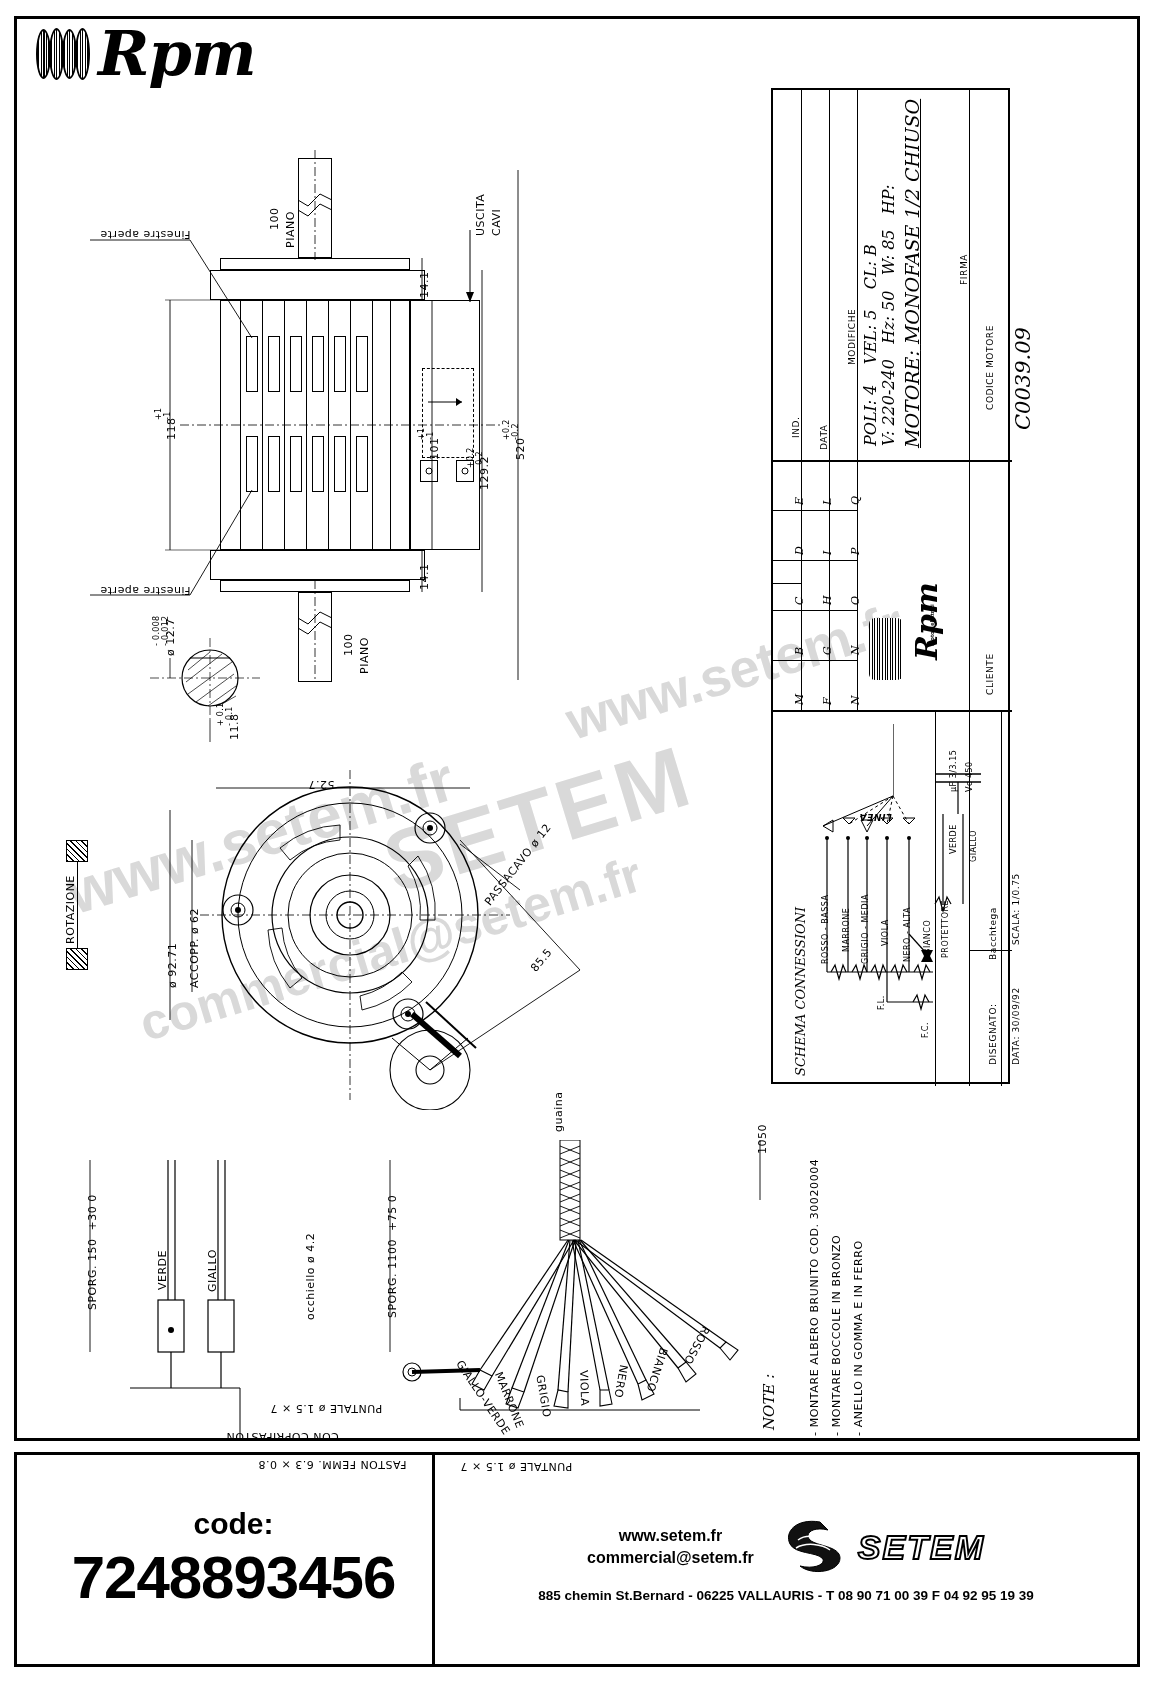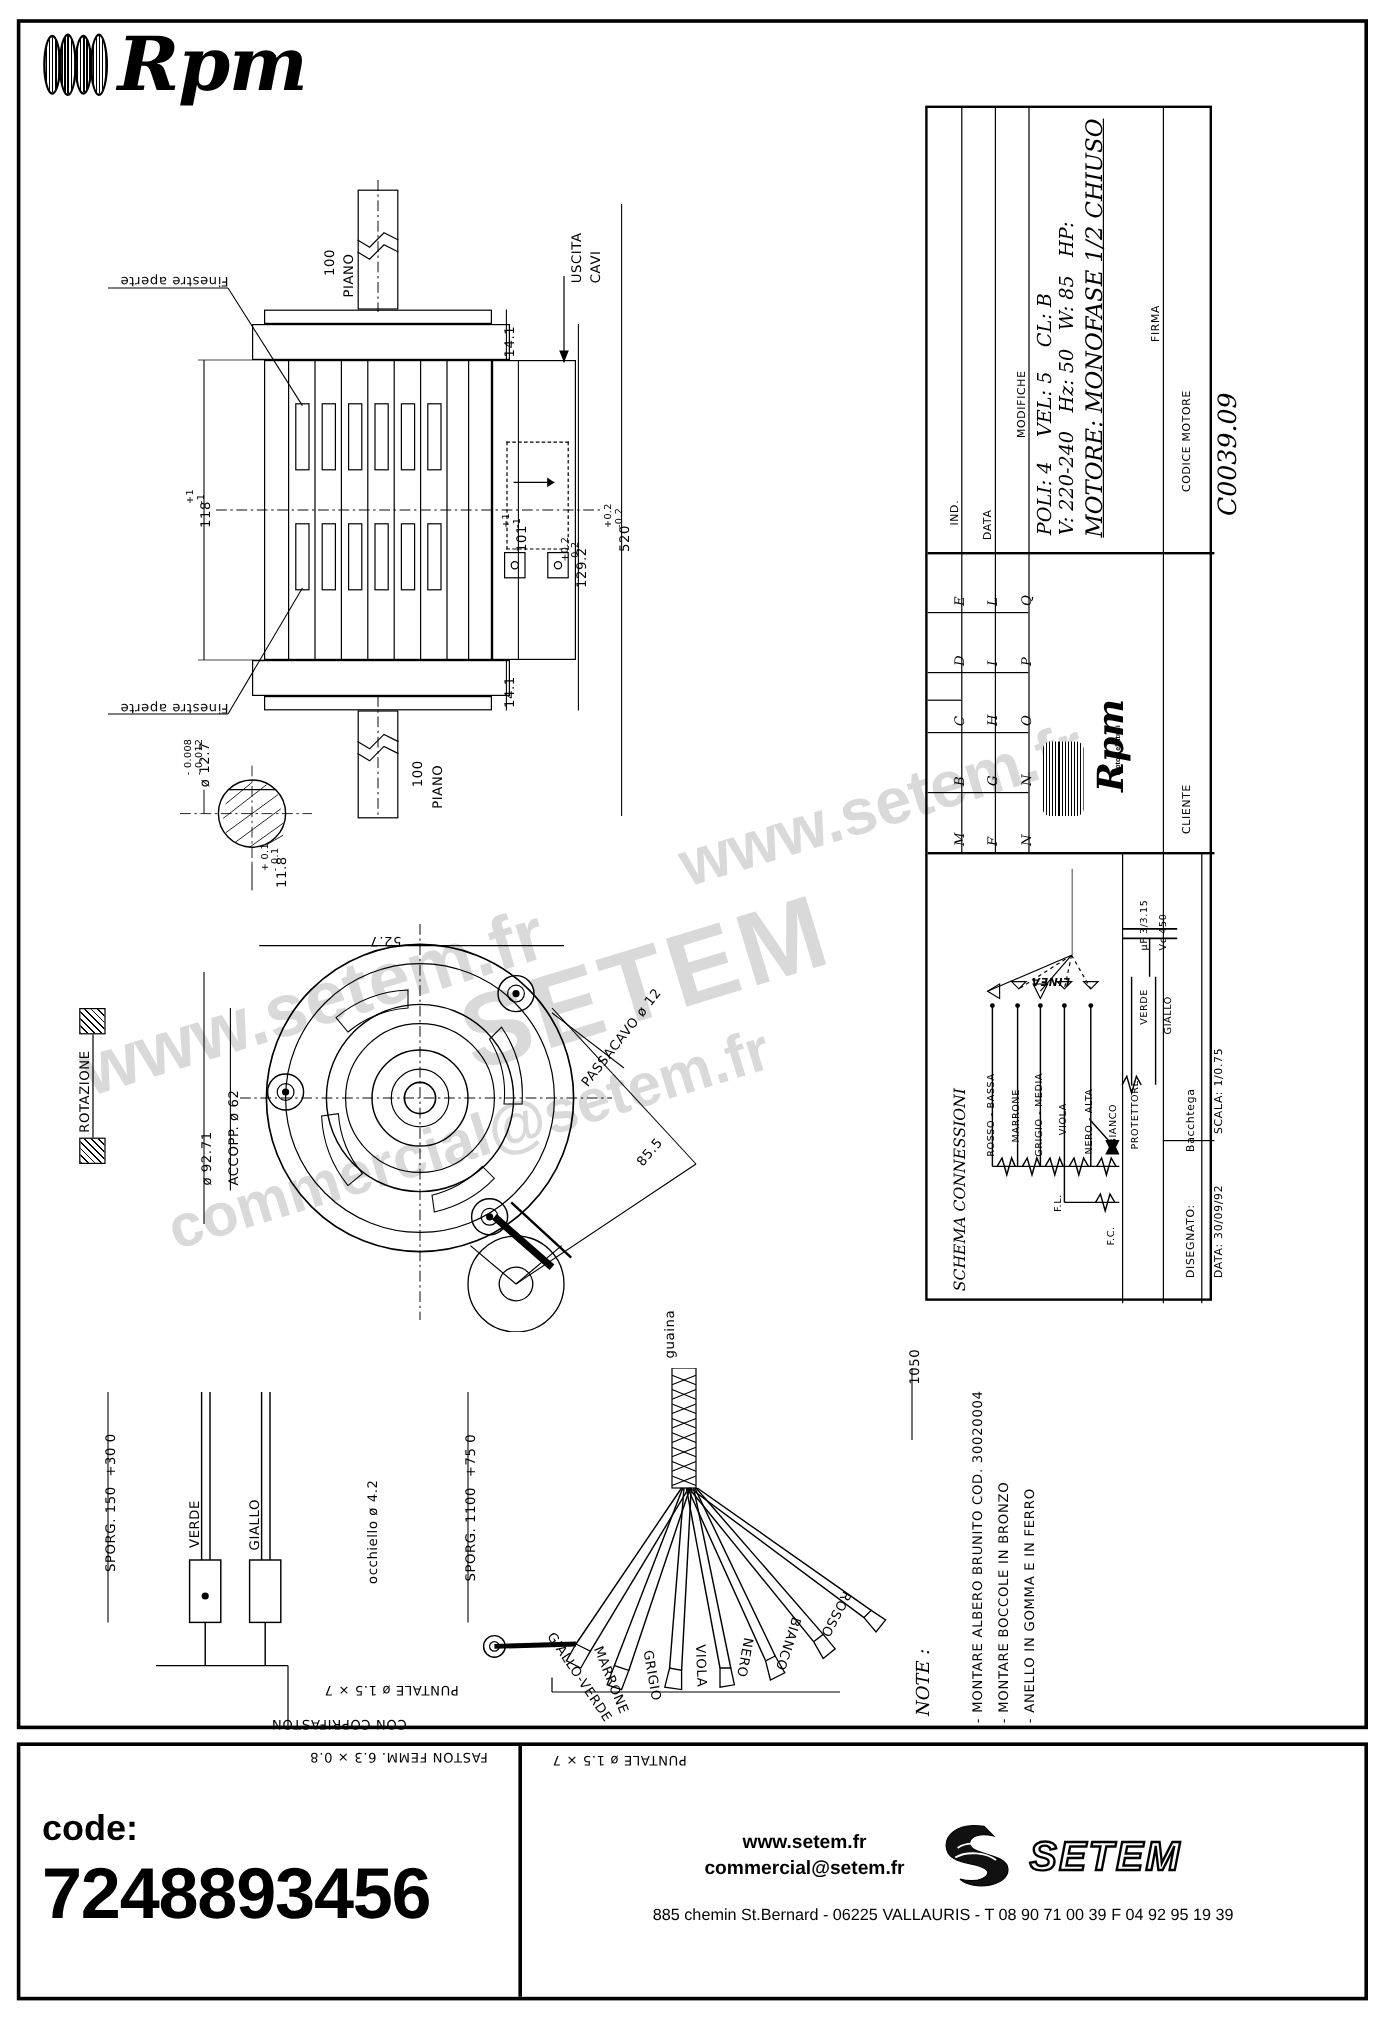--- a/index.html
+++ b/index.html
@@ -105,41 +105,42 @@
     width: 1126px; height: 215px;
     border: 3px solid #000;
     display: flex;
   }
   .code-box {
     width: 418px;
     border-right: 3px solid #000;
     display: flex; flex-direction: column;
     justify-content: center;
     padding-left: 18px;
+    text-align: center;
   }
   .code-lbl { font-size: 30px; font-weight: bold; font-family: "Liberation Sans", sans-serif; }
   .code-val { font-size: 60px; font-weight: bold; font-family: "Liberation Sans", sans-serif; letter-spacing: -1px; margin-top: 2px; }
   .setem-box {
     flex: 1;
     display: flex; flex-direction: column;
     align-items: center; justify-content: center;
     padding: 0 10px;
   }
   .setem-row { display: flex; align-items: center; justify-content: center; width: 100%; gap: 22px; }
   .setem-contact { text-align: center; font-size: 16px; font-weight: bold; line-height: 1.35; }
   .setem-logo { display: flex; align-items: center; gap: 6px; }
   .setem-word {
     font-family: "Liberation Sans", sans-serif;
     font-style: italic; font-weight: bold; font-size: 34px;
     letter-spacing: 2px;
     color: #fff;
     -webkit-text-stroke: 2px #000;
     text-shadow: 0 0 0 #000;
   }
-  .setem-addr { font-size: 13.5px; font-weight: normal; margin-top: 10px; text-align:center; }
+  .setem-addr { font-size: 13.5px; font-weight: bold; margin-top: 10px; text-align:center; }
 
   .hatch {
     background-image: repeating-linear-gradient(45deg, #000 0 1px, transparent 1px 4px);
   }
   .coil-small {
     background: repeating-linear-gradient(to right, #000 0 1px, #fff 1px 2.6px);
   }
 </style>
 </head>
 <body>

